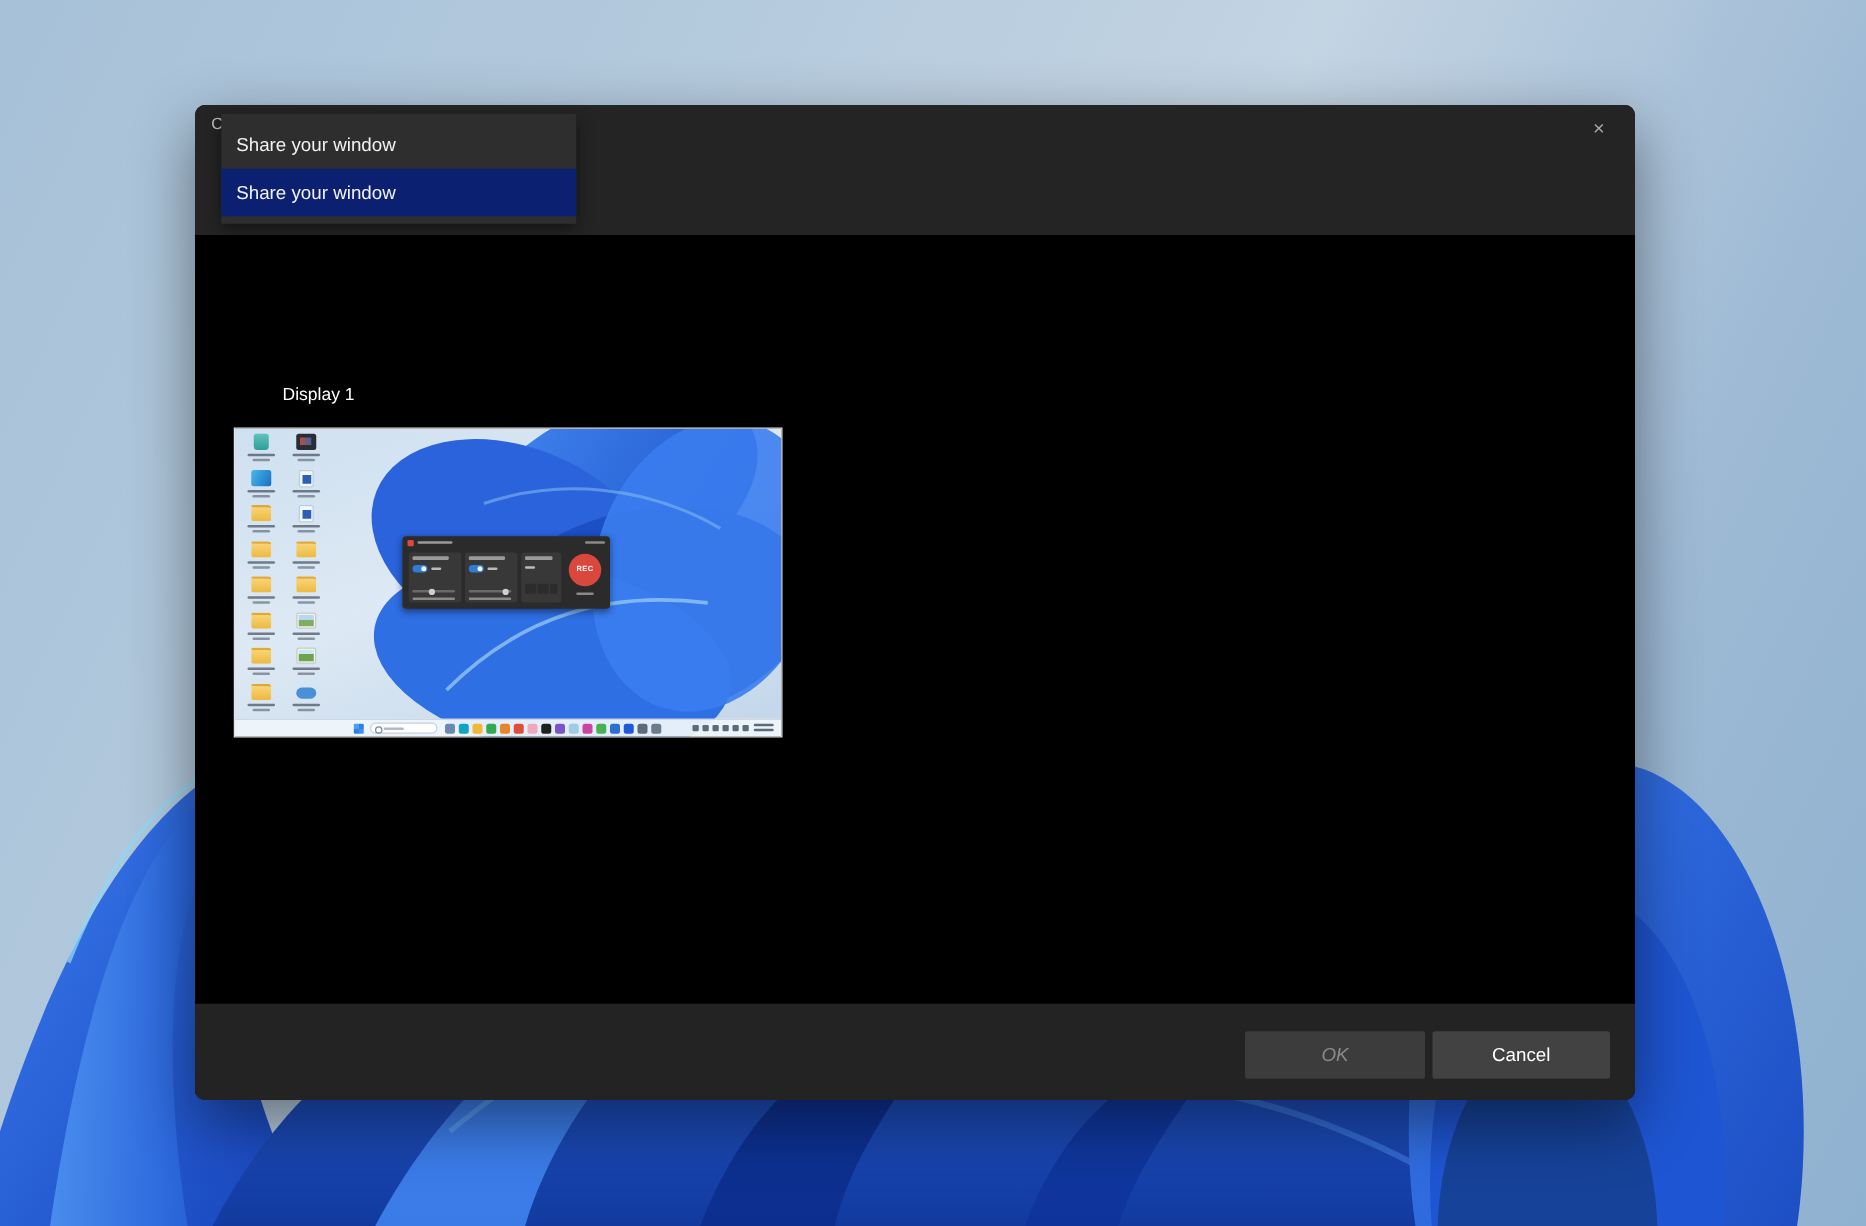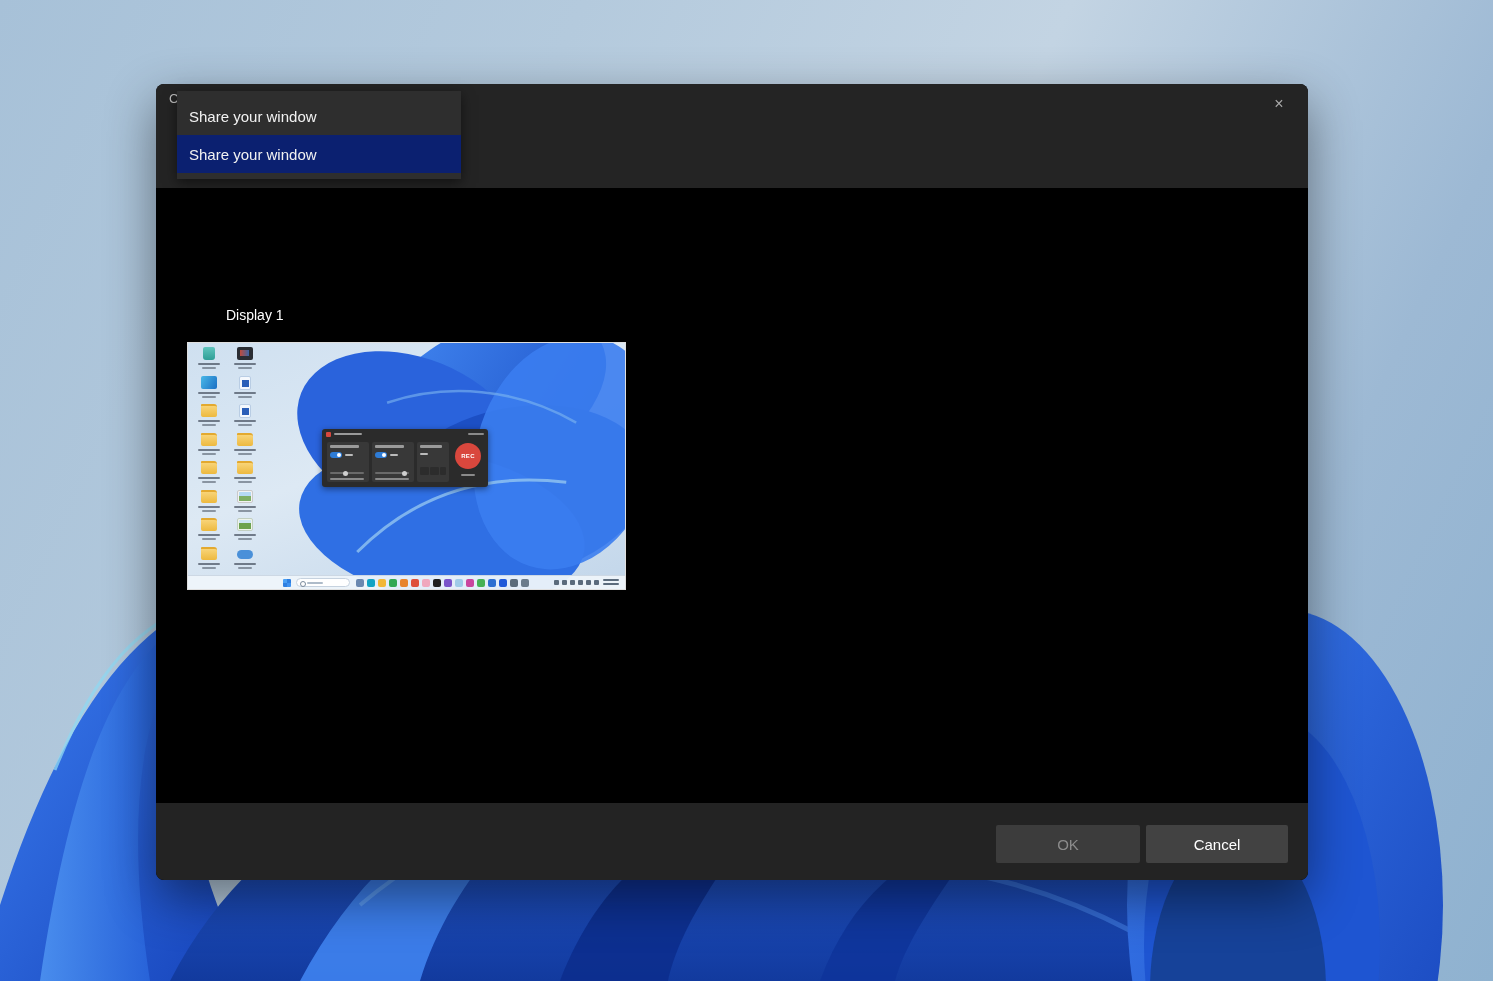--- a/index.html
+++ b/index.html
@@ -33,21 +33,21 @@
     position:absolute; left:0; top:104px; width:100%; height:523px; background:#000;
   }
   .dialog-footer {
     position:absolute; left:0; bottom:0; width:100%; height:77px;
     background:#232323; border-radius:0 0 8px 8px;
   }
   .btn {
     position:absolute; top:22px; height:38px; border:none; border-radius:2px;
     font-family:"Liberation Sans", sans-serif; font-size:15px; cursor:pointer;
   }
-  .btn-ok { right:168px; width:144px; background:#3c3c3c; color:#8b8b8b; }
+  .btn-ok { right:168px; width:144px; background:#3c3c3c; color:#8b8b8b;font-style:italic; }
   .btn-ok.disabled { cursor:default; }
   .btn-cancel { right:20px; width:142px; background:#424242; color:#ffffff; }
 
   
   .share-menu {
     position:absolute; left:21px; top:7px; width:284px; z-index:20;
     background:#2e2e2e; padding:6px 0; box-shadow:0 4px 12px rgba(0,0,0,.5);
   }
   .menu-option {
     height:38px; display:flex; align-items:center; padding-left:12px;

